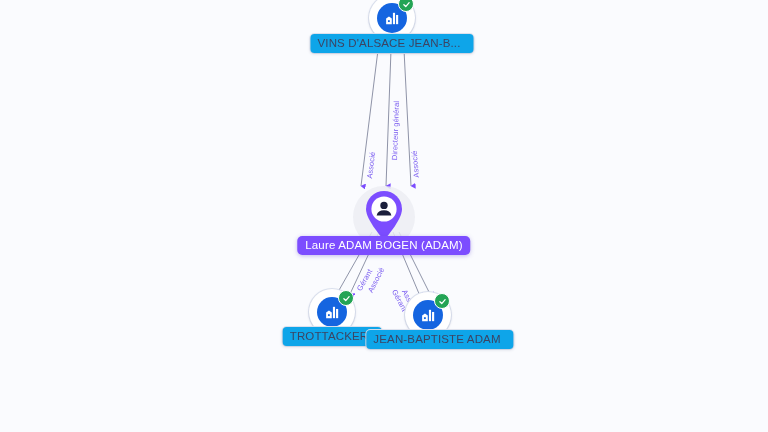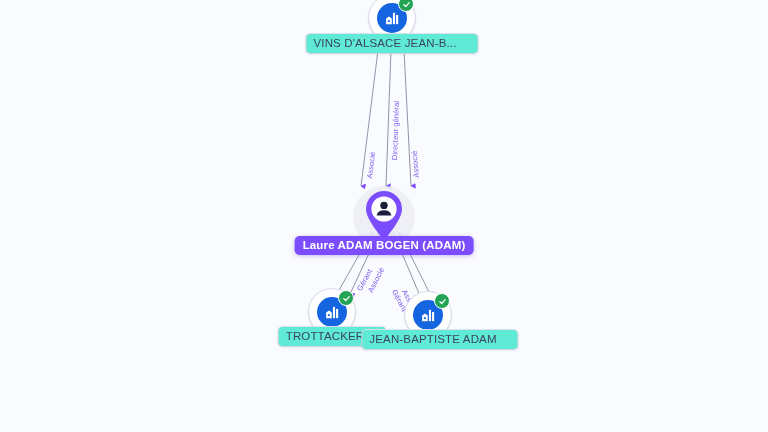--- a/index.html
+++ b/index.html
@@ -80,25 +80,25 @@
     position: absolute;
     left: -22px; top: -25px;
     width: 44px; height: 52px;
   }
 
   
   .node-label {
     position: absolute;
     transform: translateX(-50%);
     white-space: nowrap;
-    background: #5eead4;
+    background: #0ea5e9;
     color: #3c4463;
     font-size: 11.5px;
     letter-spacing: .15px;
-    padding: 3px 21px 4px 7px;
+    padding: 3px 13px 4px 7px;
     border-radius: 4px;
     box-shadow: 0 1px 3px rgba(30,40,90,.15), 0 0 0 1px rgba(224,229,240,.95);
   }
   .node-label.primary {
     background: #7c4dff;
     color: #ffffff;
     font-size: 11.5px;
     box-shadow: 0 1px 4px rgba(90,60,200,.35);
     border-radius: 5px;
     padding: 3px 8px 4px 8px;
@@ -169,21 +169,21 @@
     <div class="pin-halo"></div>
     <div class="pin">
       <svg width="44" height="52" viewBox="0 0 44 52" aria-hidden="true">
         <path d="M22 51 C22 51 40 31.5 40 20 A18 18 0 1 0 4 20 C4 31.5 22 51 22 51 Z" fill="#7c4dff"></path>
         <circle cx="22" cy="20" r="12.6" fill="#ffffff"></circle>
         <circle cx="22" cy="16.4" r="3.7" fill="#1b1f3b"></circle>
         <path d="M14.6 26.4 a7.6 6.6 0 0 1 14.8 0 Z" fill="#1b1f3b"></path>
       </svg>
     </div>
   </div>
-  <div class="node-label primary" style="left:384px; top:236px;font-weight:bold;">Laure ADAM BOGEN (ADAM)</div>
+  <div class="node-label primary" style="left:384px; top:236px;">Laure ADAM BOGEN (ADAM)</div>
 
   <div class="node" style="left:332px; top:312px;">
     <div class="company-badge">
       <div class="company-disc">
         <svg width="17" height="17" viewBox="0 0 24 24" aria-hidden="true">
           <path d="M3 20h8v-8l-4-3-4 3z" fill="#ffffff"></path>
           <rect x="5.6" y="14.4" width="2.6" height="2.6" fill="#1565e0"></rect>
           <rect x="12.6" y="4" width="3" height="16" fill="#ffffff"></rect>
           <rect x="17" y="7" width="3" height="13" fill="#ffffff"></rect>
         </svg>

